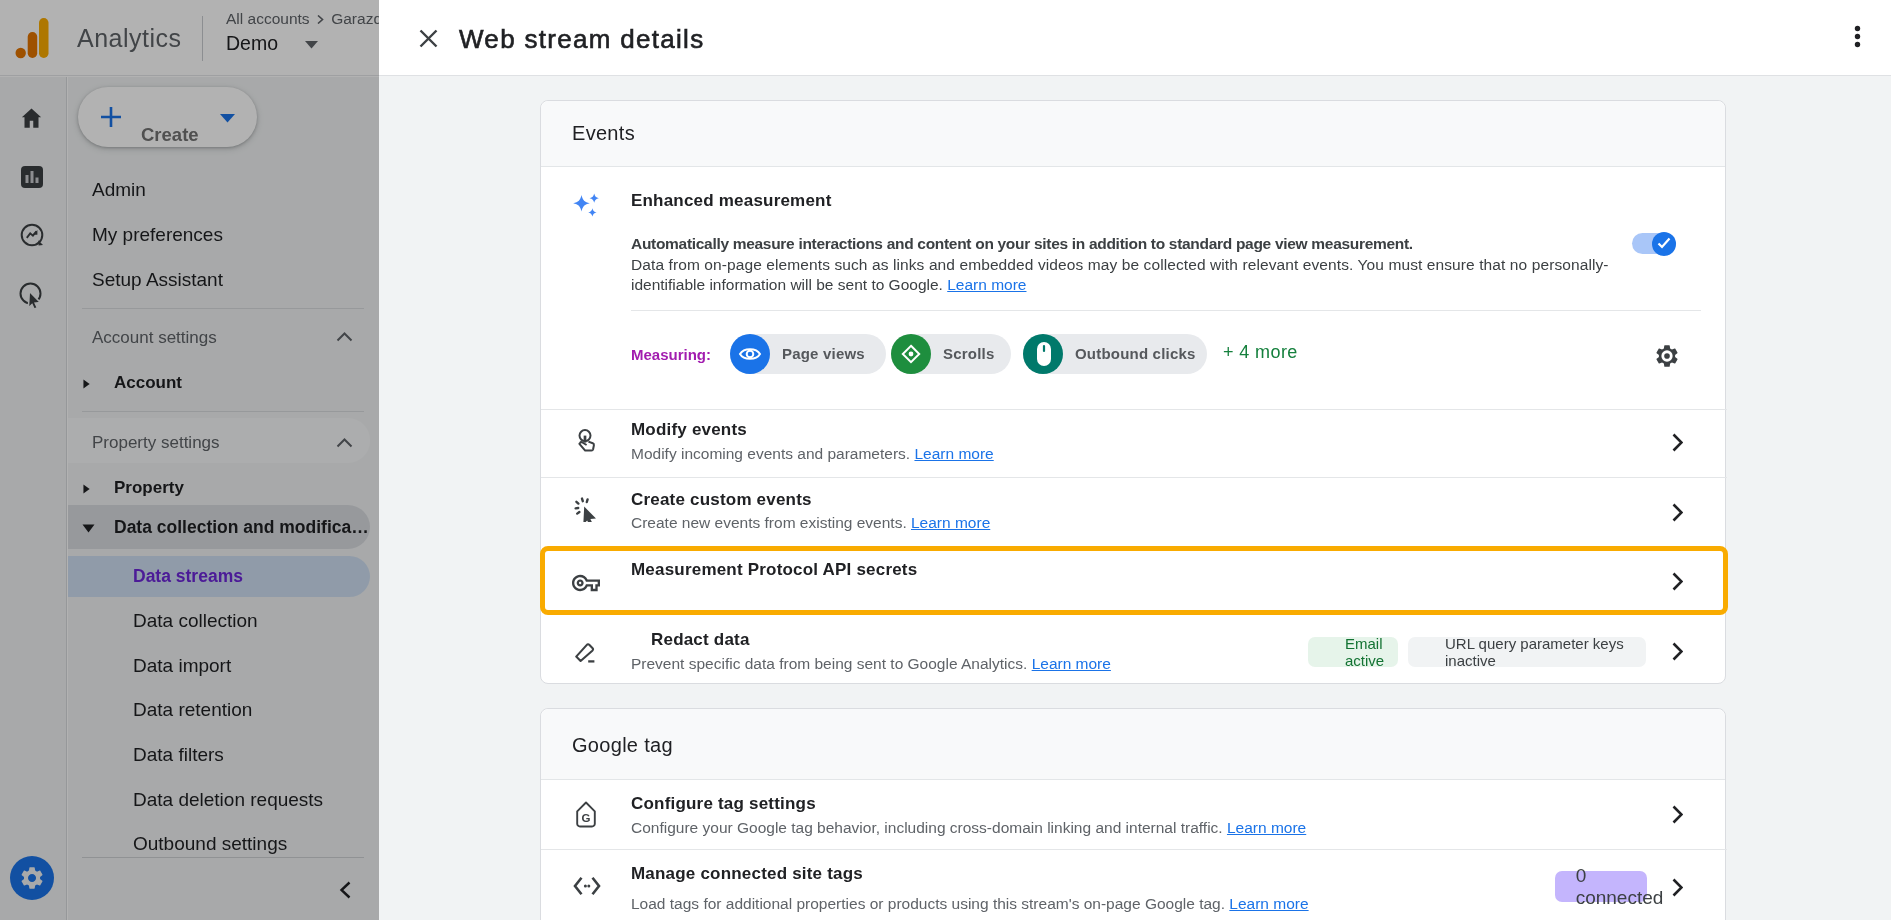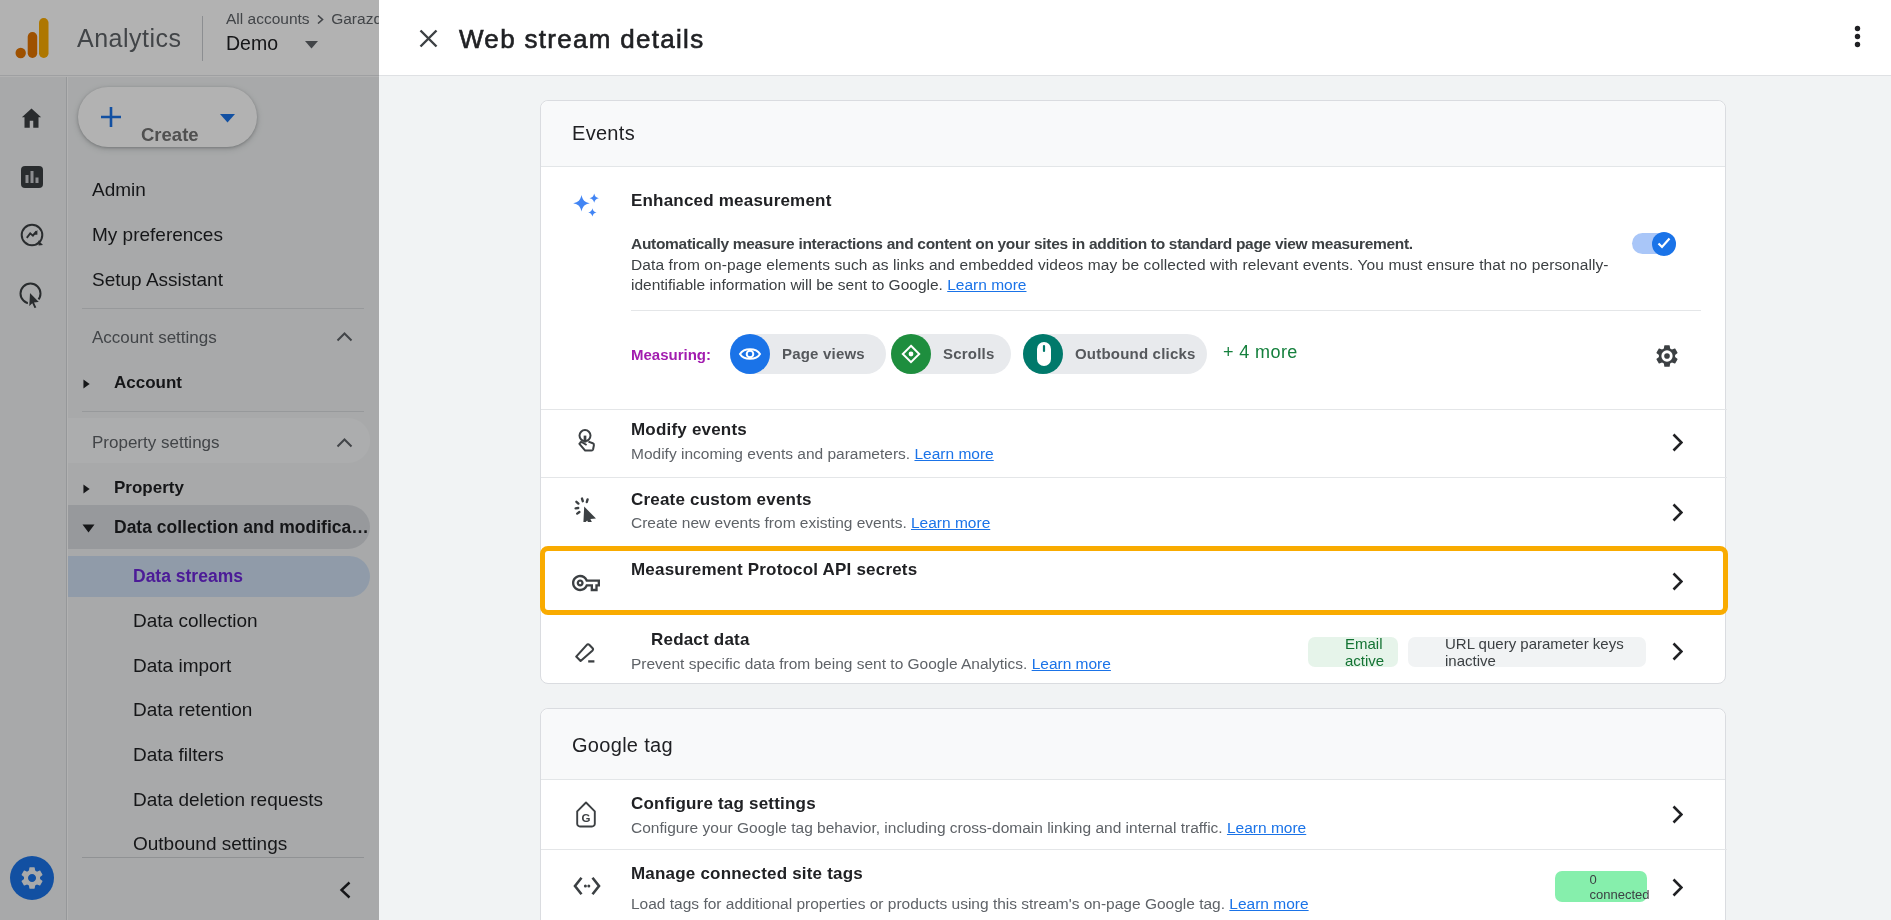--- a/index.html
+++ b/index.html
@@ -264,19 +264,19 @@
             <path d="M9.5 1.8 L3 10 L9.5 18.2"></path>
             <path d="M20.5 1.8 L27 10 L20.5 18.2"></path>
           </g>
           <g fill="#3c4043">
             <circle cx="13.4" cy="10" r="1.5"></circle>
             <circle cx="16.8" cy="10" r="1.5"></circle>
           </g>
         </svg>
       <div class="a rowtitle" style="left:90px; top:154.5px; line-height:20px;">Manage connected site tags</div>
       <div class="a rowsub" style="left:90px; top:185px; line-height:20px;">Load tags for additional properties or products using this stream's on-page Google tag. <a class="lm" href="#">Learn more</a></div>
-      <div class="chip" style="left:1014px; top:162px; width:92px; height:31px; background:#86efac; color:#3c4043; font-size:13px;">0 connected</div>
+      <div class="chip" style="left:1014px; top:162px; width:92px; height:31px; background:#c4b5fd; color:#3c4043; font-size:19px;">0 connected</div>
       <svg class="chev" style="left:1131px; top:169px;" width="11" height="19" viewBox="0 0 11 19">
           <path d="M1.5 1.5 L9.5 9.5 L1.5 17.5" stroke="#202124" stroke-width="2.6" fill="none"></path>
         </svg>
     </div>
   </div>
 </div>
 
 </body></html>

